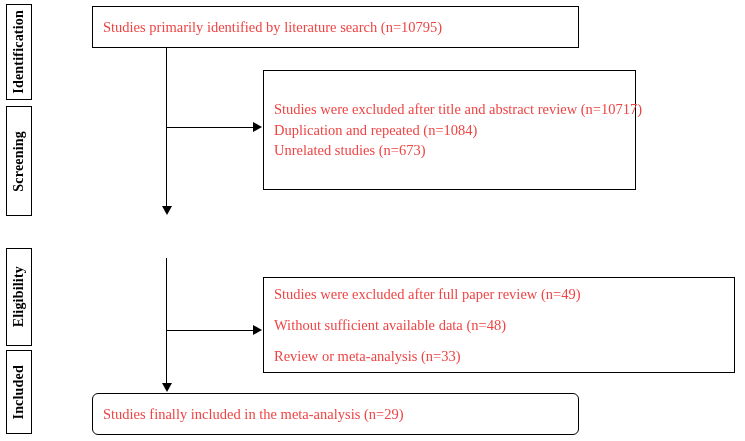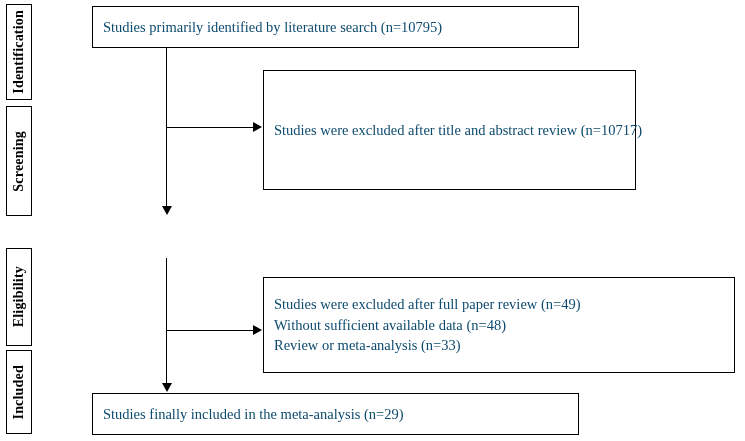--- a/index.html
+++ b/index.html
@@ -39,21 +39,21 @@
   }
   .box {
     position: absolute;
     border: 1px solid #000000;
     background: #ffffff;
     box-sizing: border-box;
     display: flex;
     flex-direction: column;
     justify-content: center;
     padding: 6px 10px;
-    color: #0c4a6e;
+    color: #ef4444;
     font-size: 14.5px;
     line-height: 1.0;
   }
   .box .line {
     display: block;
     white-space: nowrap;
     padding: 3px 0;
   }
   .box.single {
     justify-content: center;
@@ -105,30 +105,32 @@
   <div class="stage-label" style="left:6px; top:350px; width:26px; height:84px;">
     <span>Included</span>
   </div>
 
   <div class="box single" style="left:92px; top:6px; width:487px; height:42px;">
     <span class="line">Studies primarily identified by literature search (n=10795)</span>
   </div>
 
   <div class="box" style="left:263px; top:70px; width:373px; height:120px;">
     <span class="line">Studies were excluded after title and abstract review (n=10717)</span>
+    <span class="line">Duplication and repeated (n=1084)</span>
+    <span class="line">Unrelated studies (n=673)</span>
   </div>
 
 
-  <div class="box" style="left:263px; top:277px; width:472px; height:96px;">
+  <div class="box" style="left:263px; top:277px; width:472px; height:96px;justify-content:space-between;">
     <span class="line">Studies were excluded after full paper review (n=49)</span>
     <span class="line">Without sufficient available data (n=48)</span>
     <span class="line">Review or meta-analysis (n=33)</span>
   </div>
 
-  <div class="box single" style="left:92px; top:393px; width:487px; height:42px;">
+  <div class="box single" style="left:92px; top:393px; width:487px; height:42px;border-radius:6px;">
     <span class="line">Studies finally included in the meta-analysis (n=29)</span>
   </div>
 
   <div class="vline" style="left:166px; top:48px; height:160px;"></div>
   <div class="arrow-down" style="left:162px; top:206px;"></div>
 
   <div class="hline" style="left:166px; top:127px; width:88px;"></div>
   <div class="arrow-right" style="left:253px; top:122px;"></div>
 
   <div class="vline" style="left:166px; top:258px; height:127px;"></div>

